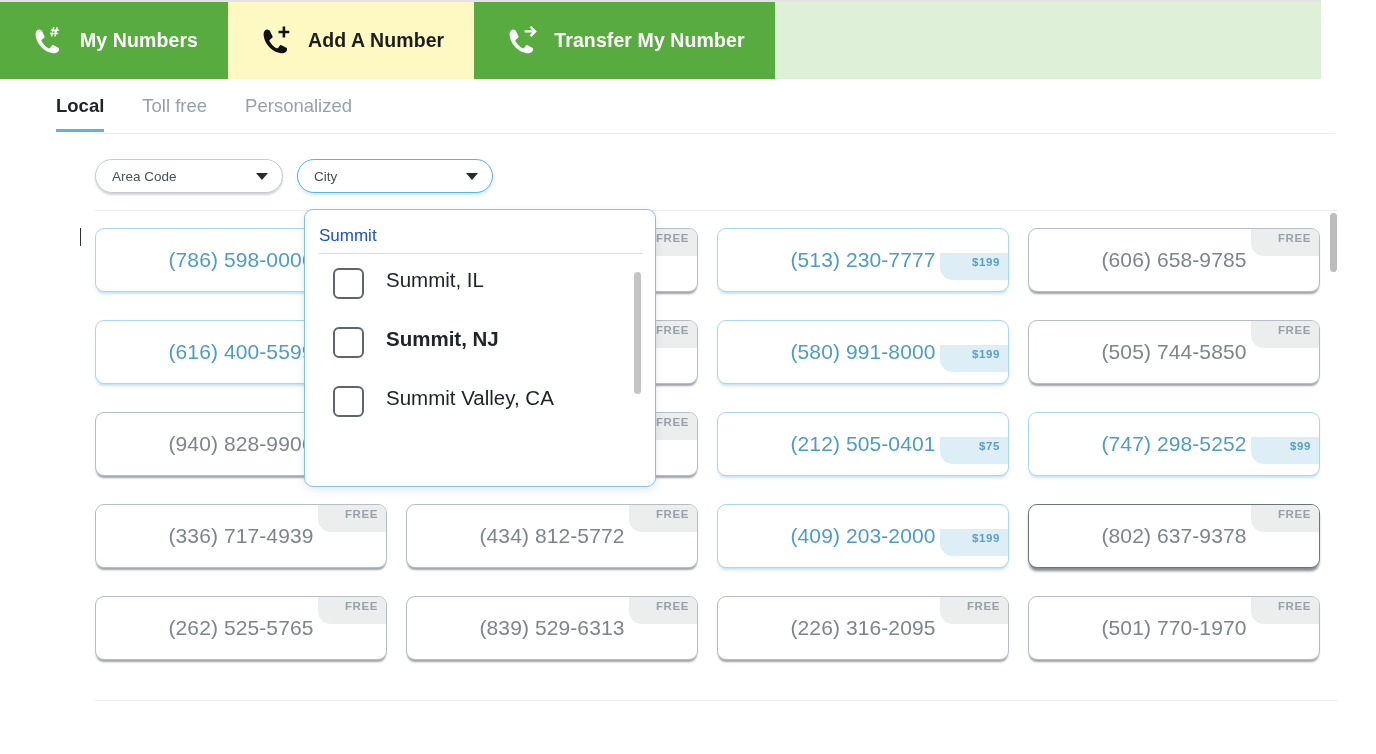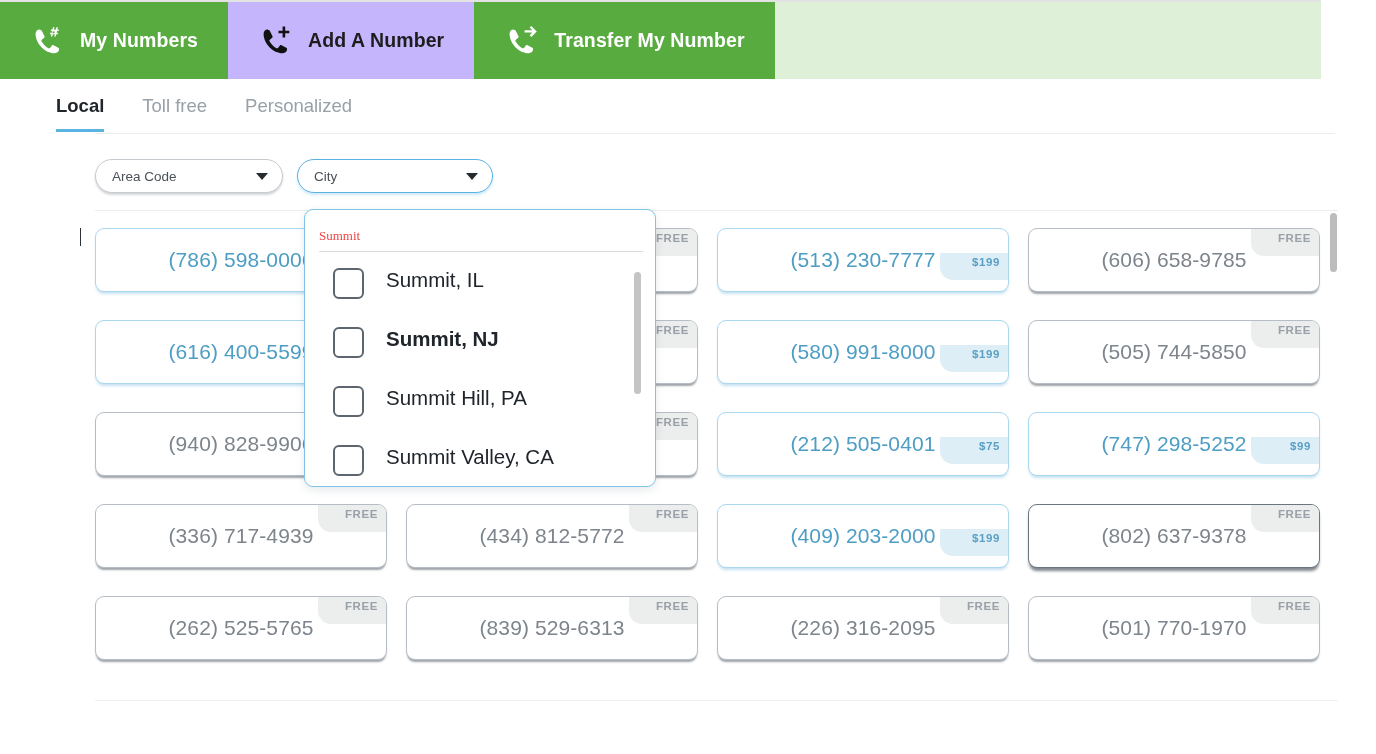--- a/index.html
+++ b/index.html
@@ -34,21 +34,21 @@
     padding: 0 30px 0 32px;
     box-sizing: border-box;
     cursor: pointer;
     user-select: none;
   }
   .nav-tab.green {
     background: #58ab3f;
     color: #ffffff;
   }
   .nav-tab.white {
-    background: #c4b5fd;
+    background: #fef9c3;
     color: #1d1d1d;
   }
   .nav-tab .nav-label {
     font-size: 19.5px;
     font-weight: 600;
     letter-spacing: .1px;
     white-space: nowrap;
   }
   .phone-ico { width: 34px; height: 34px; flex: 0 0 34px; display: block; }
 
@@ -229,23 +229,23 @@
     position: absolute;
     left: 14px; top: 16px;
     width: 324px;
     border-bottom: 1.4px solid #dcdcdc;
     padding-bottom: 7px;
   }
   #city-search-input {
     border: none;
     outline: none;
     width: 100%;
-    font-family: Liberation Serif, serif;
-    font-size: 13px;
-    color: #ef4444;
+    font-family: Liberation Sans, sans-serif;
+    font-size: 17px;
+    color: #1d4ed8;
     background: transparent;
     padding: 0;
   }
   #city-caret {
     position: absolute;
     left: 80px; top: 228px;
     width: 1.4px; height: 18px;
     background: #2c3238;
     z-index: 21;
   }
@@ -433,22 +433,18 @@
       <div class="city-row">
         <div class="city-checkbox"></div>
         <div class="city-name">Summit, IL</div>
       </div>
       <div class="city-row bold">
         <div class="city-checkbox"></div>
         <div class="city-name">Summit, NJ</div>
       </div>
       <div class="city-row">
         <div class="city-checkbox"></div>
-        <div class="city-name">Summit Hill, PA</div>
-      </div>
-      <div class="city-row">
-        <div class="city-checkbox"></div>
         <div class="city-name">Summit Valley, CA</div>
       </div>
     </div>
 </div>
 <div id="city-caret"></div>
 <div id="city-list-thumb"></div>
 
 </body></html>

